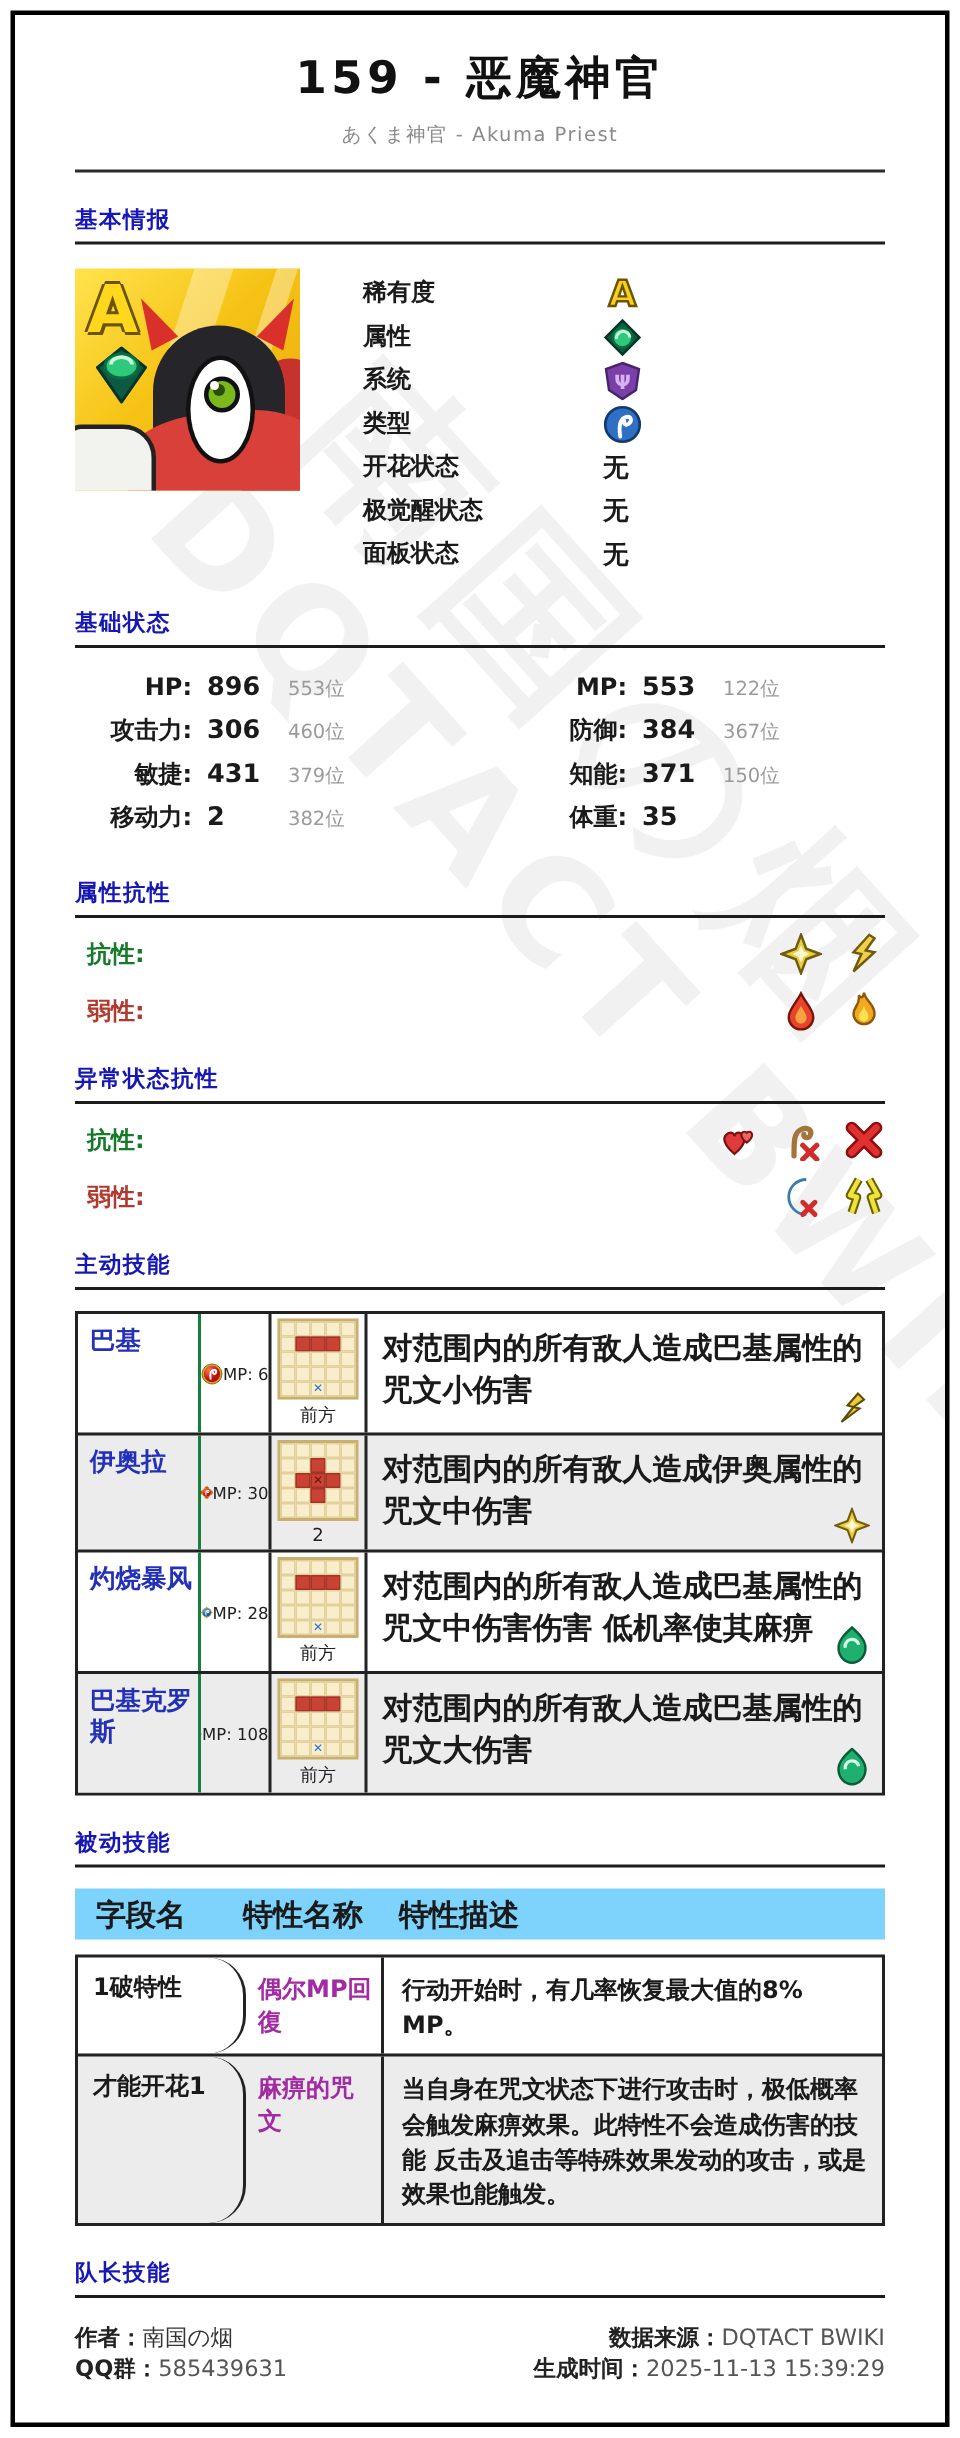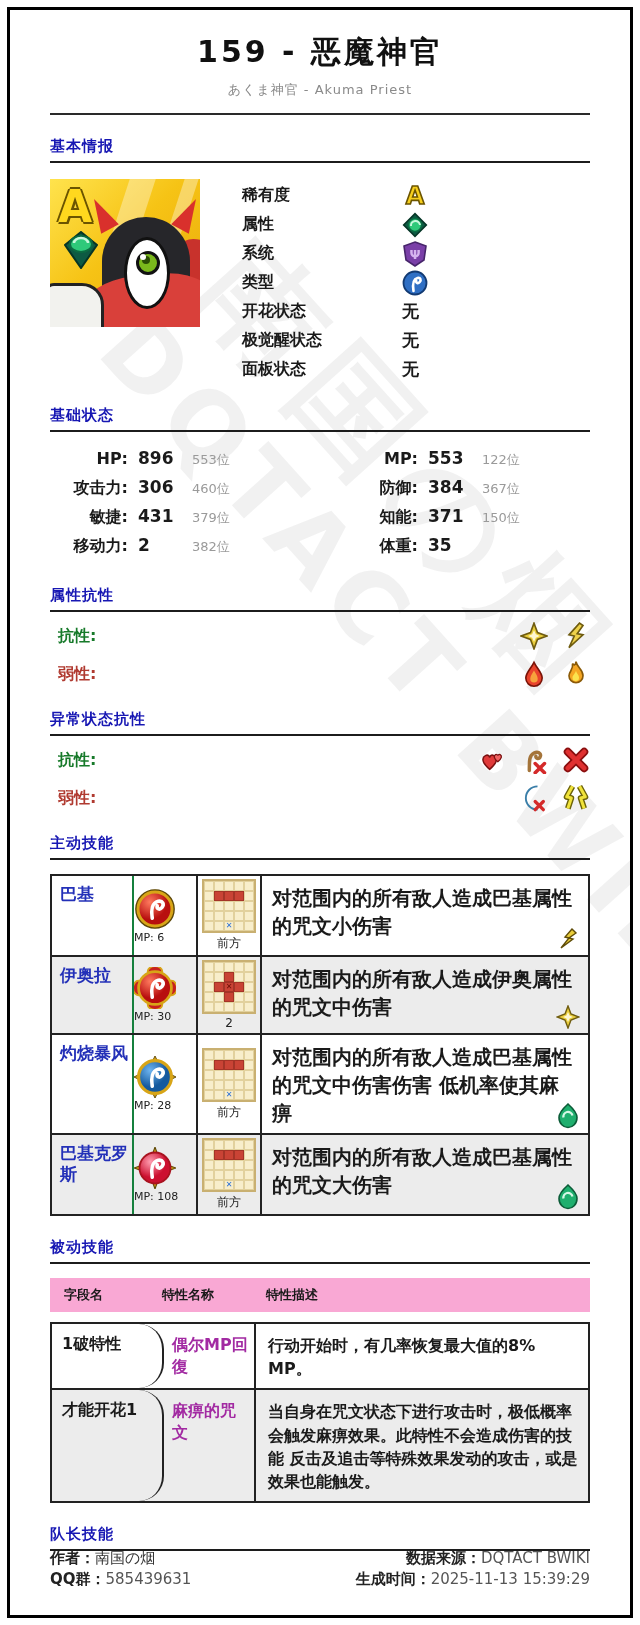--- a/index.html
+++ b/index.html
@@ -79,36 +79,36 @@
   .res-label.bad  { color: #b03a30; }
   .res-icons { display: flex; gap: 14px; align-items: center; }
 
   
   .skill-table { border: 2px solid #222; margin-top: 14px; }
   .skill-row { display: flex; border-top: 2px solid #222; min-height: 68px; }
   .skill-row:first-child { border-top: none; }
   .skill-row:nth-child(even) { background: #ececec; }
   .sk-name { width: 82px; border-right: 2px solid #15803d; padding: 8px 4px 4px 8px;
     color: #2330b8; font-weight: 700; font-size: 17px; line-height: 1.25; }
-  .sk-icon { width: 64px; border-right: 2px solid #222; display: flex; flex-direction: column; justify-content: center; padding: 3px 0; }
+  .sk-icon { width: 47px; border-right: 2px solid #222; display: flex; flex-direction: row; align-items: center; justify-content: center; padding: 3px 0; }
   .sk-mp { font-size: 11px; color: #222; margin-top: 1px; white-space: nowrap; }
   .sk-range { width: 64px; border-right: 2px solid #222; display: flex; flex-direction: column; align-items: center; justify-content: center; padding: 3px 0; }
   .sk-rlabel { font-size: 12px; color: #222; margin-top: 2px; font-weight: 400; }
   .sk-desc { flex: 1; position: relative; padding: 8px 10px 6px 10px; font-weight: 700; font-size: 20px; line-height: 1.4; }
   .sk-badge { position: absolute; right: 8px; bottom: 4px; }
 
   .range-grid { display: grid; grid-template-columns: repeat(5, 10px); grid-auto-rows: 10px;
     background: #f8eecb; border: 2px solid #c9b071; }
   .range-grid .cell { border: 1px solid #e2d19d; font-size: 8px; line-height: 8px; text-align: center; }
   .range-grid .cell.red { background: #c94335; border-color: #a43427; }
   .range-grid .cell.self { color: #2a6fd6; font-weight: 700; }
   .range-grid .cell.redx { background: #c94335; border-color: #a43427; color: #6e0f06; font-weight: 700; }
 
   
-  .pass-head { background: #f9a8d4; display: flex; align-items: center; height: 34px; margin-top: 14px; font-weight: 700; font-size: 13px; }
+  .pass-head { background: #7dd3fc; display: flex; align-items: center; height: 34px; margin-top: 14px; font-weight: 700; font-size: 20px; }
   .ph-field { width: 112px; padding-left: 14px; }
   .ph-name { width: 92px; }
   .ph-desc { flex: 1; padding-left: 12px; }
   .pass-table { border: 2px solid #222; margin-top: 10px; }
   .pass-row { display: flex; border-top: 2px solid #222; }
   .pass-row:first-child { border-top: none; }
   .pass-row:nth-child(even) { background: #ececec; }
   .pa-field { width: 112px; border-right: 2px solid #222; padding: 10px 6px 8px 10px; font-weight: 700; font-size: 16px; border-radius: 25px; }
   .pa-name { width: 92px; border-right: 2px solid #222; padding: 10px 6px 8px 8px; font-weight: 700; font-size: 16px; color: #a22aa2; line-height: 1.35; }
   .pa-desc { flex: 1; padding: 10px 10px 8px 12px; font-weight: 700; font-size: 16px; line-height: 1.45; }

